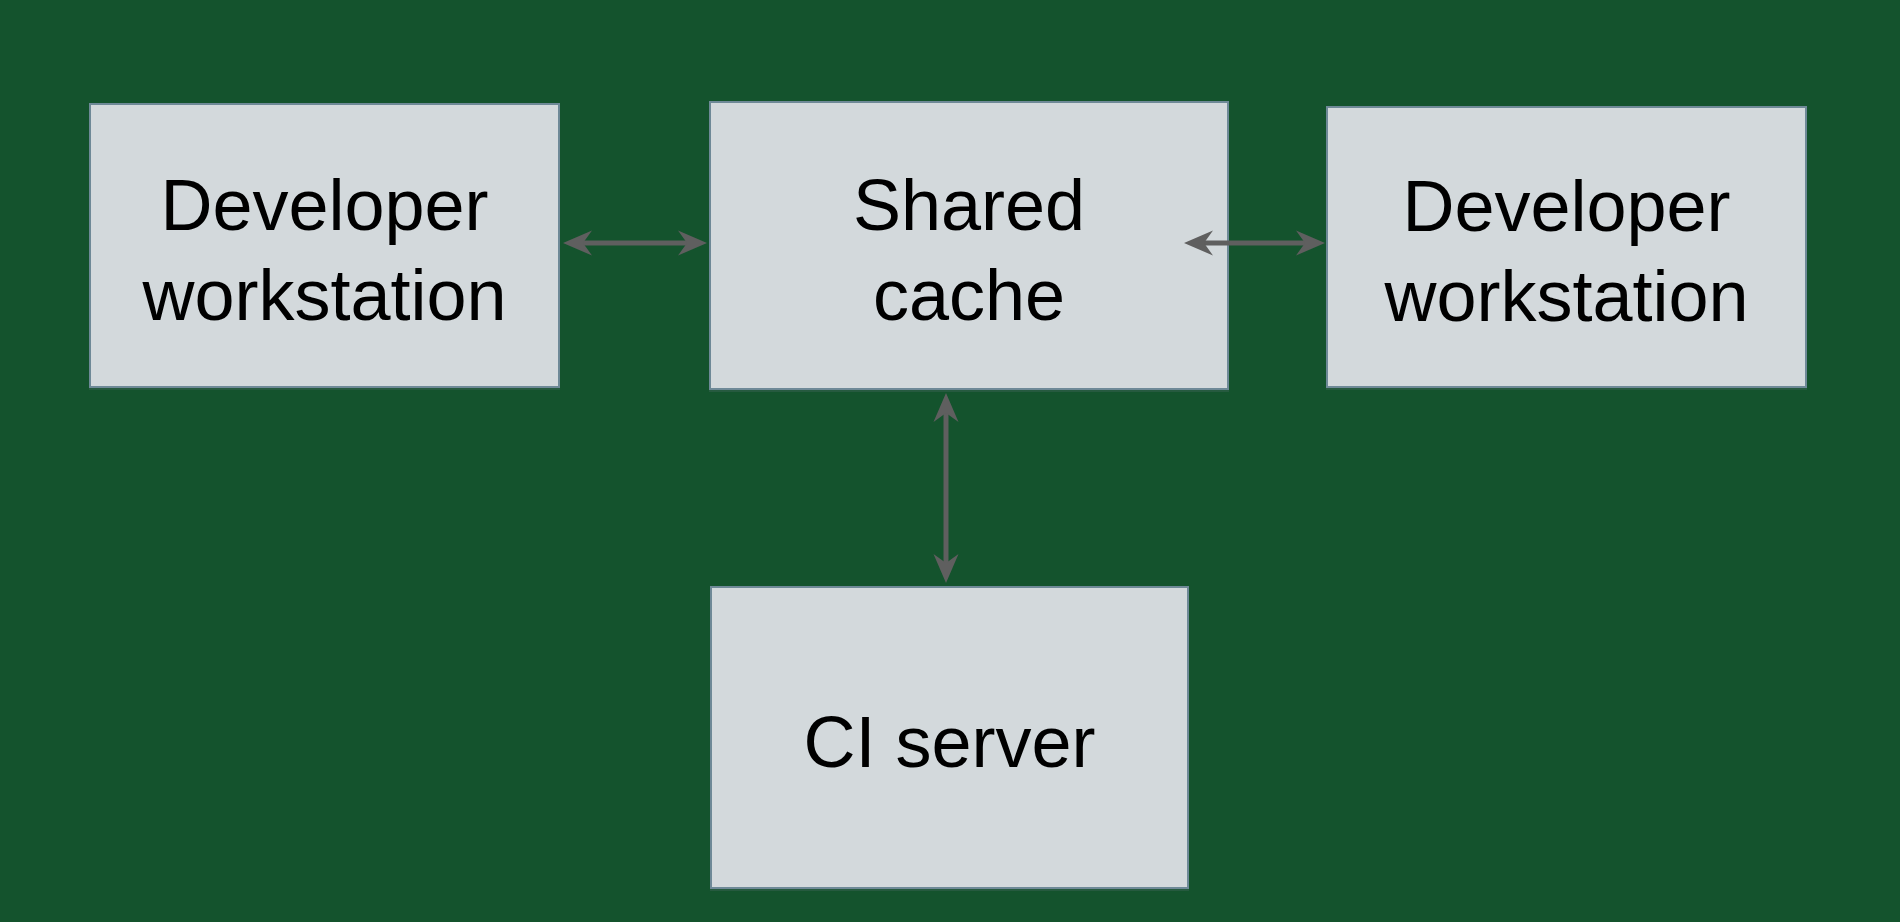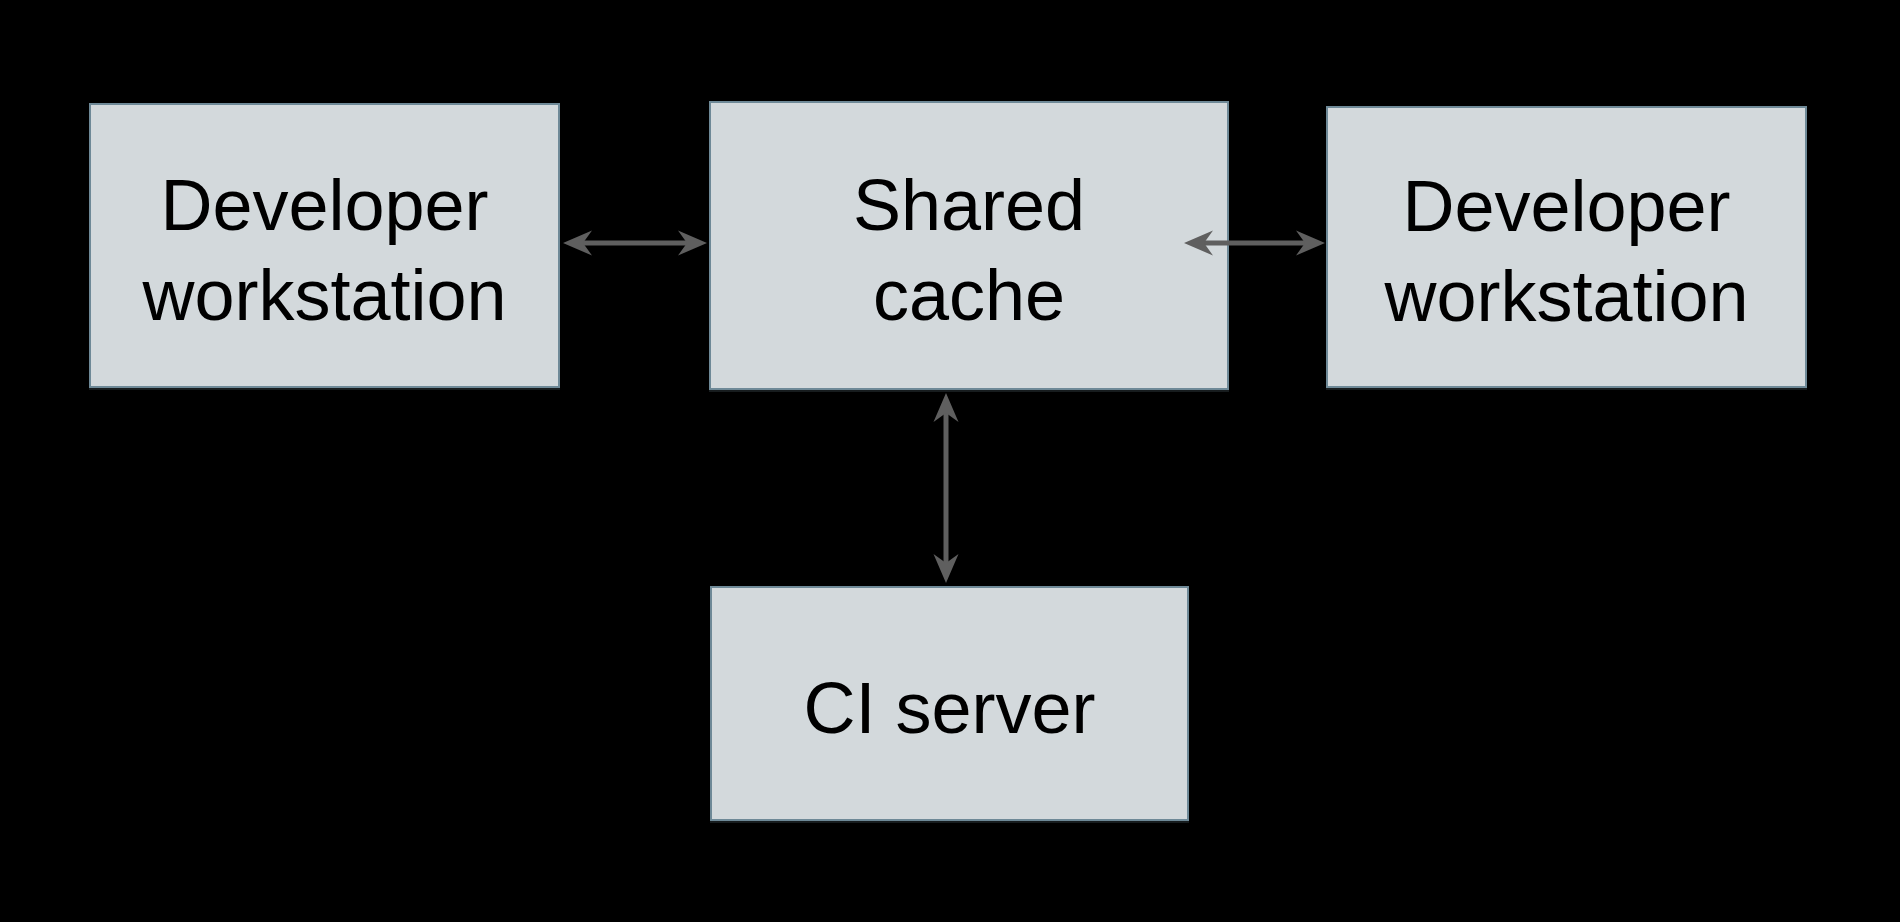--- a/index.html
+++ b/index.html
@@ -4,21 +4,21 @@
 <style>
   html, body {
     margin: 0;
     padding: 0;
     background: #ffffff;
   }
   .canvas {
     position: relative;
     width: 1900px;
     height: 922px;
-    background: #000000;
+    background: #14532d;
     overflow: hidden;
     font-family: "Liberation Sans", sans-serif;
   }
   .node {
     position: absolute;
     background: #d3d9dc;
     border: 2px solid #6e8997;
     box-sizing: border-box;
     display: flex;
     align-items: center;
@@ -30,21 +30,21 @@
     line-height: 1.25;
     color: #000000;
     text-align: center;
     white-space: pre-line;
     letter-spacing: 0px;
     padding-top: 8px;
   }
   .node-dev-left   { left: 89px;   top: 103px; width: 471px; height: 285px; }
   .node-cache      { left: 709px;  top: 101px; width: 520px; height: 289px; }
   .node-dev-right  { left: 1326px; top: 106px; width: 481px; height: 282px; }
-  .node-ci         { left: 710px;  top: 586px; width: 479px; height: 235px; }
+  .node-ci         { left: 710px;  top: 586px; width: 479px; height: 303px; }
   .arrow-layer {
     position: absolute;
     left: 0; top: 0;
     width: 1900px;
     height: 922px;
     pointer-events: none;
   }
 </style>
 </head>
 <body>

